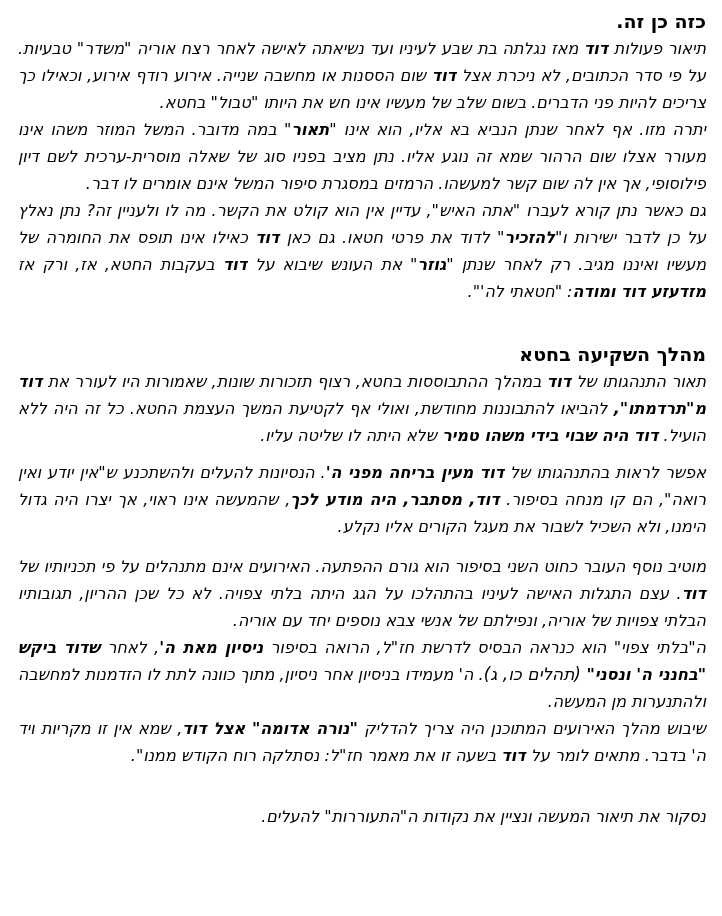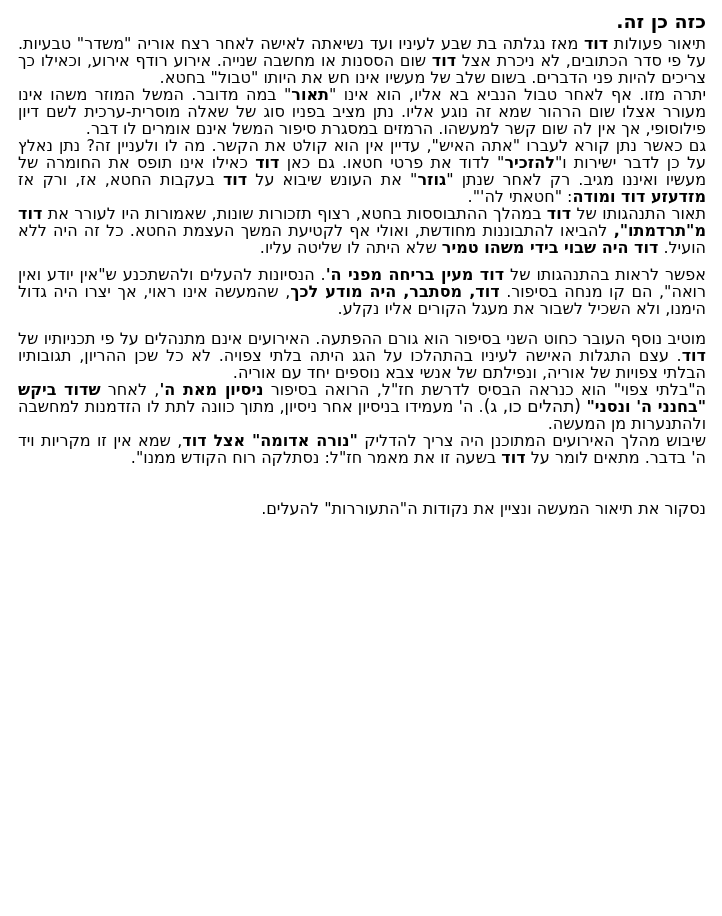--- a/index.html
+++ b/index.html
@@ -20,39 +20,41 @@
   }
   .block { direction: rtl; }
   .heading {
     font-size: 19px;
     font-weight: bold;
     line-height: 27px;
     text-align: right;
   }
   .paragraph {
     font-size: 16px;
-    line-height: 17px;
+    line-height: 27px;
     text-align: justify;
     text-align-last: right;
+    font-style: italic;
   }
   .run-normal { font-weight: normal; }
   .run-bold { font-weight: bold; }
   .run-small { font-size: 17px; }
   .gap-heading { margin-top: 36px; }
   .gap-small { margin-top: 10px; }
   .gap-medium { margin-top: 13px; }
   .gap-large { margin-top: 34px; }
 </style>
 </head>
 <body>
 
 <div class="page">
     <div class="block heading"><span class="run-bold">כזה כן זה.</span></div>
     <div class="block paragraph"><span class="run-normal">תיאור פעולות </span><span class="run-bold">דוד</span><span class="run-normal"> מאז נגלתה בת שבע לעיניו ועד נשיאתה לאישה לאחר רצח אוריה "משדר" טבעיות. על פי סדר הכתובים, לא ניכרת אצל </span><span class="run-bold">דוד</span><span class="run-normal"> שום הססנות או מחשבה שנייה. אירוע רודף אירוע, וכאילו כך צריכים להיות פני הדברים. בשום שלב של מעשיו אינו חש את היותו "טבול" בחטא.</span></div>
-    <div class="block paragraph"><span class="run-normal">יתרה מזו. אף לאחר טבול הנביא בא אליו, הוא אינו "</span><span class="run-bold">תאור</span><span class="run-normal">" במה מדובר. המשל המוזר משהו אינו מעורר אצלו שום הרהור שמא זה נוגע אליו. נתן מציב בפניו סוג של שאלה מוסרית-ערכית לשם דיון פילוסופי, אך אין לה שום קשר למעשהו. הרמזים במסגרת סיפור המשל אינם אומרים לו דבר.</span></div>
+    <div class="block paragraph"><span class="run-normal">יתרה מזו. אף לאחר שנתן הנביא בא אליו, הוא אינו "</span><span class="run-bold">תאור</span><span class="run-normal">" במה מדובר. המשל המוזר משהו אינו מעורר אצלו שום הרהור שמא זה נוגע אליו. נתן מציב בפניו סוג של שאלה מוסרית-ערכית לשם דיון פילוסופי, אך אין לה שום קשר למעשהו. הרמזים במסגרת סיפור המשל אינם אומרים לו דבר.</span></div>
     <div class="block paragraph"><span class="run-normal">גם כאשר נתן קורא לעברו "אתה האיש", עדיין אין הוא קולט את הקשר. מה לו ולעניין זה? נתן נאלץ על כן לדבר ישירות ו"</span><span class="run-bold">להזכיר</span><span class="run-normal">" לדוד את פרטי חטאו. גם כאן </span><span class="run-bold">דוד</span><span class="run-normal"> כאילו אינו תופס את החומרה של מעשיו ואיננו מגיב. רק לאחר שנתן "</span><span class="run-bold">גוזר</span><span class="run-normal">" את העונש שיבוא על </span><span class="run-bold">דוד</span><span class="run-normal"> בעקבות החטא, אז, ורק אז </span><span class="run-bold">מזדעזע דוד ומודה</span><span class="run-normal">: "חטאתי לה'".</span></div>
+    <div class="block heading gap-heading"><span class="run-bold">מהלך השקיעה בחטא</span></div>
     <div class="block paragraph"><span class="run-normal">תאור התנהגותו של </span><span class="run-bold">דוד</span><span class="run-normal"> במהלך ההתבוססות בחטא, רצוף תזכורות שונות, שאמורות היו לעורר את </span><span class="run-bold">דוד מ"תרדמתו",</span><span class="run-normal"> להביאו להתבוננות מחודשת, ואולי אף לקטיעת המשך העצמת החטא. כל זה היה ללא הועיל. </span><span class="run-bold">דוד היה שבוי בידי משהו טמיר</span><span class="run-normal"> שלא היתה לו שליטה עליו.</span></div>
     <div class="block paragraph gap-small"><span class="run-normal">אפשר לראות בהתנהגותו של </span><span class="run-bold">דוד מעין בריחה מפני ה'</span><span class="run-normal">. הנסיונות להעלים ולהשתכנע ש"אין יודע ואין רואה", הם קו מנחה בסיפור. </span><span class="run-bold">דוד, מסתבר, היה מודע לכך</span><span class="run-normal">, שהמעשה אינו ראוי, אך יצרו היה גדול הימנו, ולא השכיל לשבור את מעגל הקורים אליו נקלע.</span></div>
     <div class="block paragraph gap-medium"><span class="run-normal">מוטיב נוסף העובר כחוט השני בסיפור הוא גורם ההפתעה. האירועים אינם מתנהלים על פי תכניותיו של </span><span class="run-bold">דוד</span><span class="run-normal">. עצם התגלות האישה לעיניו בהתהלכו על הגג היתה בלתי צפויה. לא כל שכן ההריון, תגובותיו הבלתי צפויות של אוריה, ונפילתם של אנשי צבא נוספים יחד עם אוריה.</span></div>
     <div class="block paragraph"><span class="run-normal">ה"בלתי צפוי" הוא כנראה הבסיס לדרשת חז"ל, הרואה בסיפור </span><span class="run-bold">ניסיון מאת ה'</span><span class="run-normal">, לאחר </span><span class="run-bold">שדוד ביקש "בחנני ה' ונסני"</span><span class="run-small"> (תהלים כו, ג)</span><span class="run-normal">. ה' מעמידו בניסיון אחר ניסיון, מתוך כוונה לתת לו הזדמנות למחשבה ולהתנערות מן המעשה.</span></div>
     <div class="block paragraph"><span class="run-normal">שיבוש מהלך האירועים המתוכנן היה צריך להדליק </span><span class="run-bold">"נורה אדומה" אצל דוד</span><span class="run-normal">, שמא אין זו מקריות ויד ה' בדבר. מתאים לומר על </span><span class="run-bold">דוד</span><span class="run-normal"> בשעה זו את מאמר חז"ל: נסתלקה רוח הקודש ממנו".</span></div>
     <div class="block paragraph gap-large"><span class="run-normal">נסקור את תיאור המעשה ונציין את נקודות ה"התעוררות" להעלים.</span></div>
   </div>
 
 </body></html>

